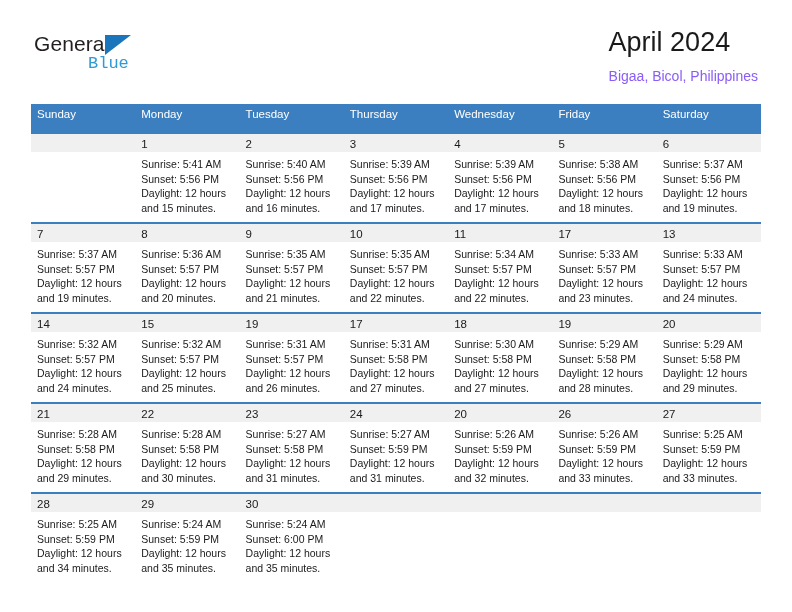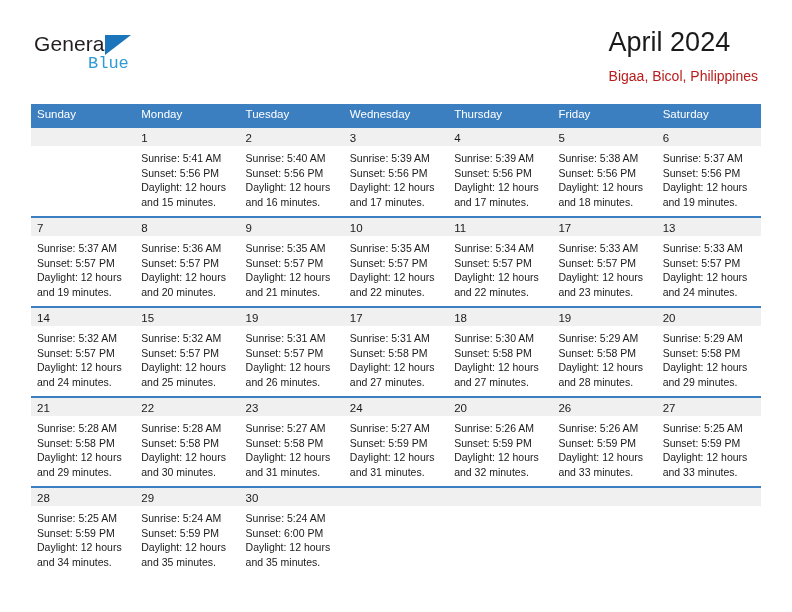--- a/index.html
+++ b/index.html
@@ -71,37 +71,37 @@
     text-align: left;
   }
   .cal-title {
     font-size: 27px;
     color: #1a1a1a;
     line-height: 32px;
     white-space: nowrap;
   }
   .cal-subtitle {
     font-size: 14px;
-    color: #b91c1c;
+    color: #8b5cf6;
     line-height: 20px;
     margin-top: 8px;
     white-space: nowrap;
   }
 
   
   .calendar {
     position: absolute;
     left: 31px;
     top: 104px;
     width: 730px;
   }
   .weekday-row {
     display: flex;
     background: #3c7fc0;
-    height: 24px;
+    height: 30px;
   }
   .weekday {
     flex: 1 1 0;
     color: #ffffff;
     font-size: 11.5px;
     line-height: 21px;
     padding-left: 6px;
     box-sizing: border-box;
     white-space: nowrap;
     overflow: hidden;
@@ -167,22 +167,22 @@
     </div>
 
   </div>
 
   <div class="calendar">
 
     <div class="weekday-row">
       <div class="weekday">Sunday</div>
       <div class="weekday">Monday</div>
       <div class="weekday">Tuesday</div>
+      <div class="weekday">Thursday</div>
       <div class="weekday">Wednesday</div>
-      <div class="weekday">Thursday</div>
       <div class="weekday">Friday</div>
       <div class="weekday">Saturday</div>
     </div>
 
     <div id="weeks-container">
         <div class="week">
           <div class="week-inner">
             <div class="daycell empty">
               <div class="daynum-band"><span class="daynum"></span></div>
               <div class="daybody"></div>

